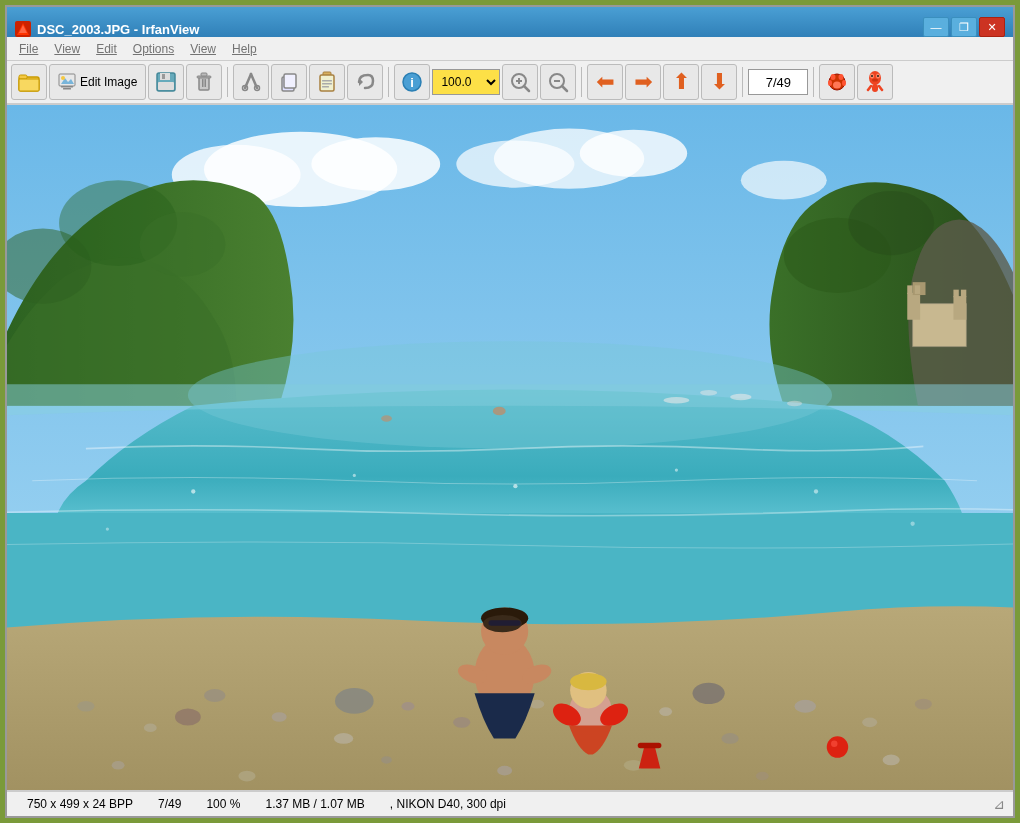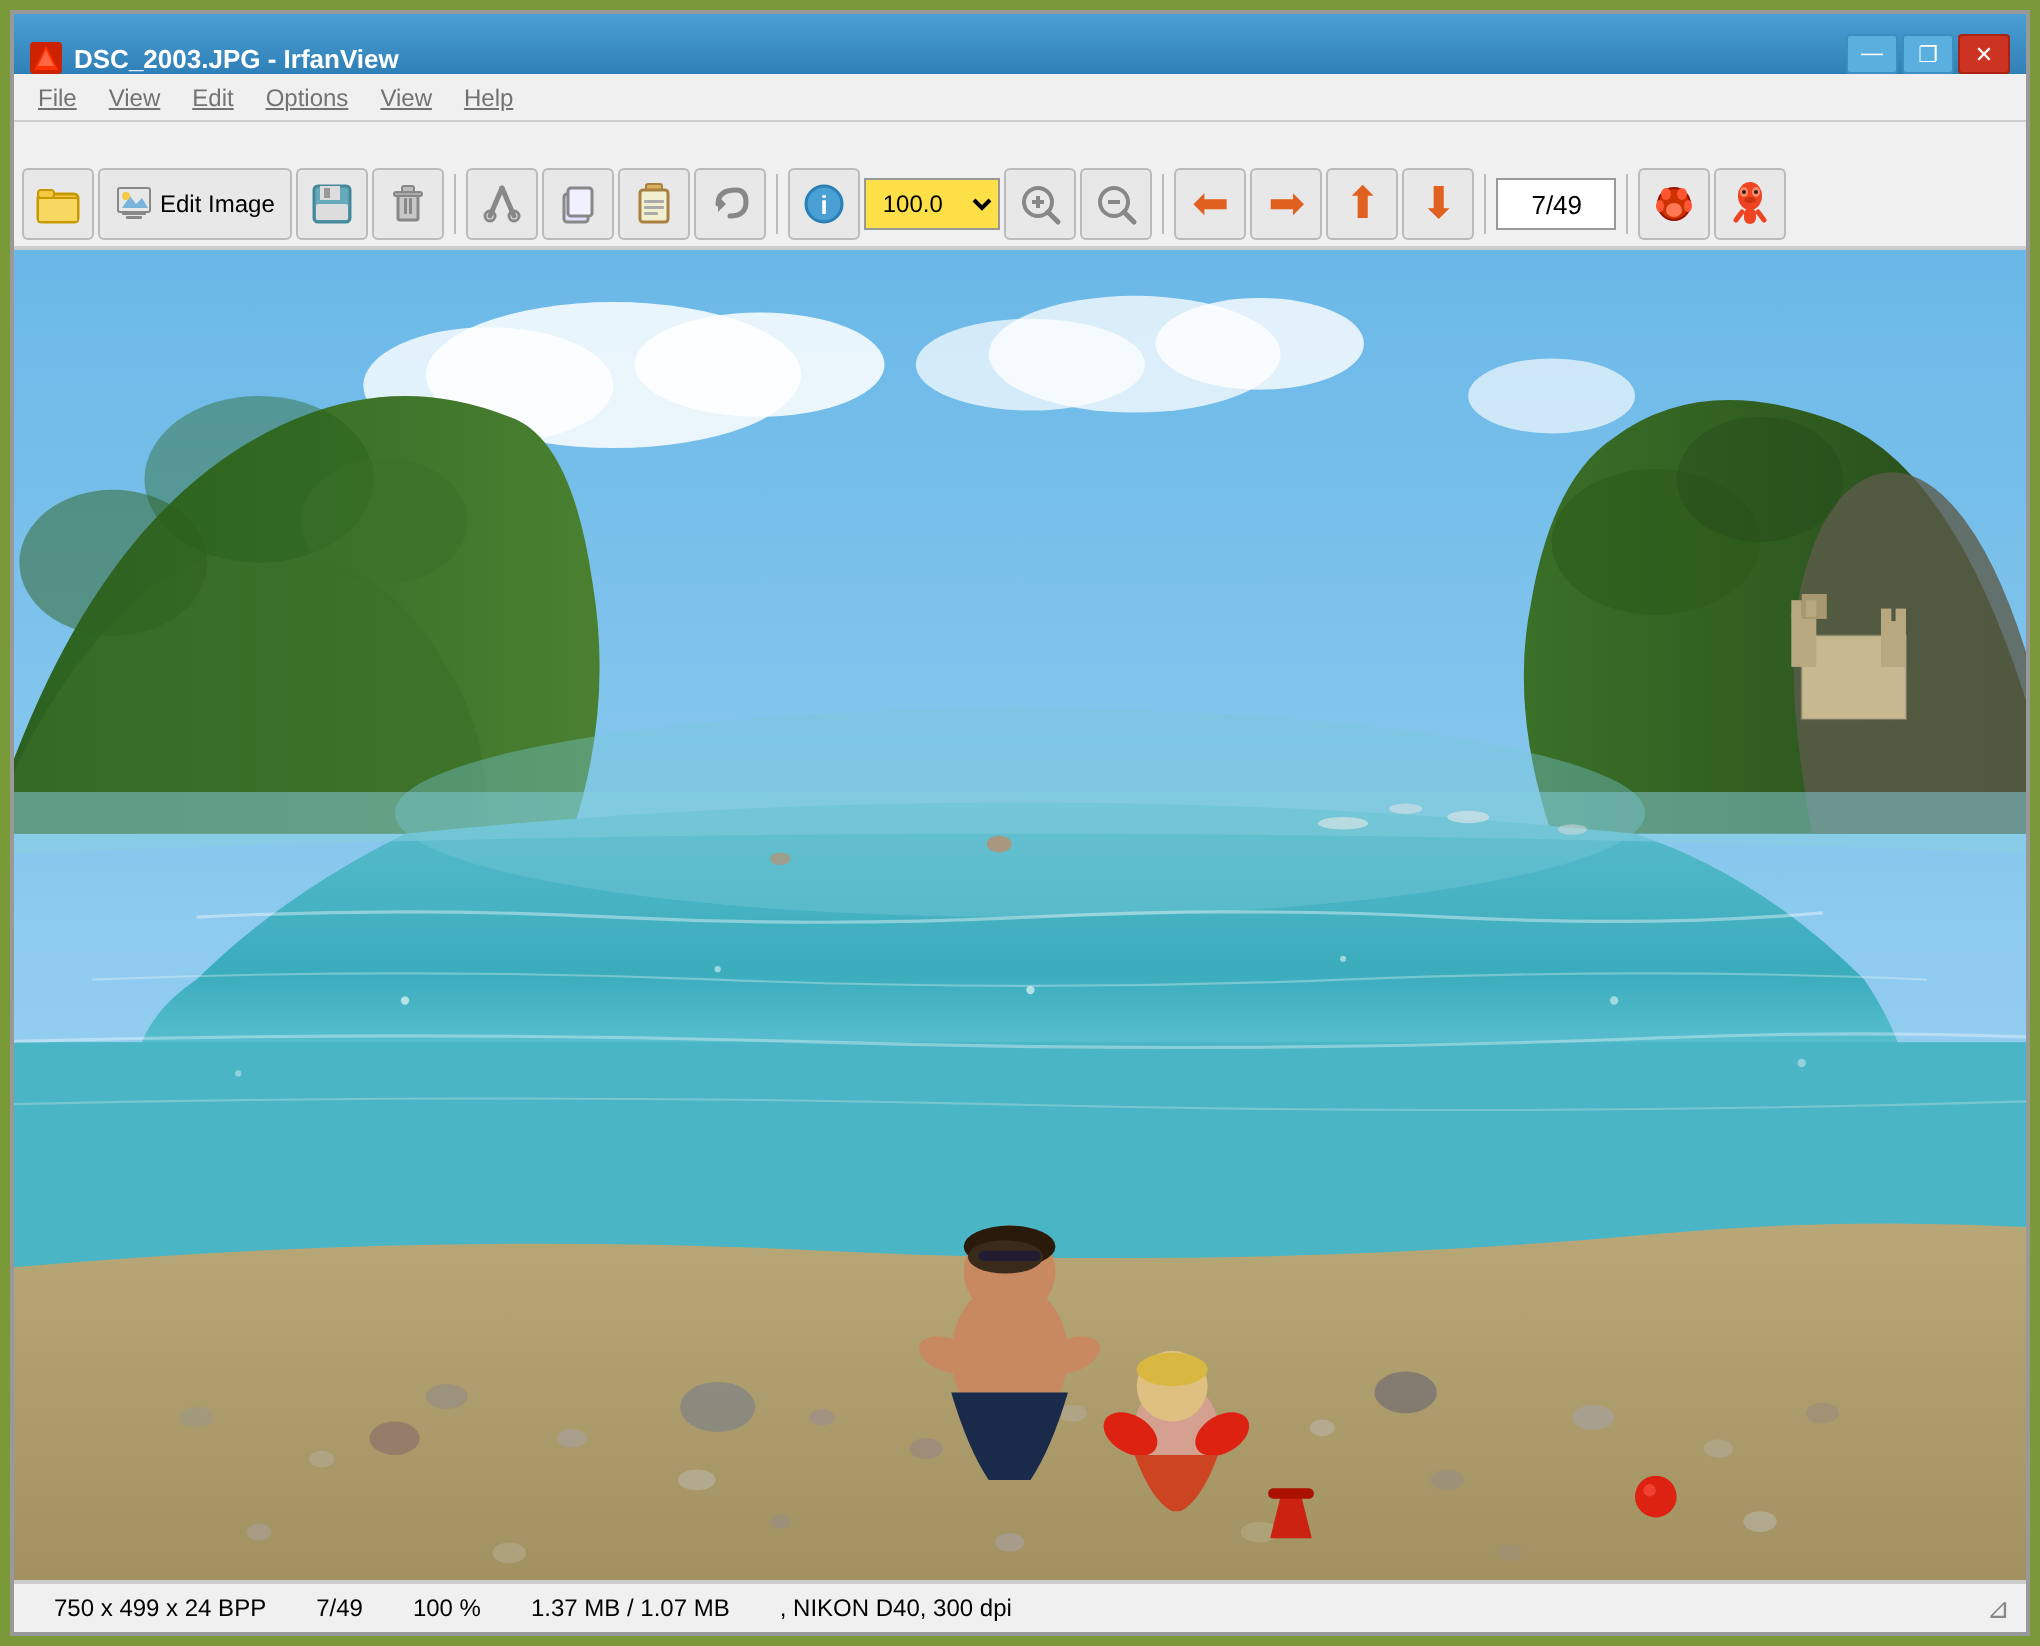--- a/index.html
+++ b/index.html
@@ -94,21 +94,20 @@
     
     .toolbar {
       background: #f0f0f0;
       height: 44px;
       display: flex;
       align-items: center;
       padding: 2px 4px;
       border-bottom: 2px solid #ccc;
       gap: 2px;
       flex-shrink: 0;
-      margin-top: 20px;
     }
     .toolbar-btn {
       width: 36px;
       height: 36px;
       background: #e8e8e8;
       border: 1px solid #bbb;
       border-radius: 3px;
       cursor: pointer;
       display: flex;
       align-items: center;

